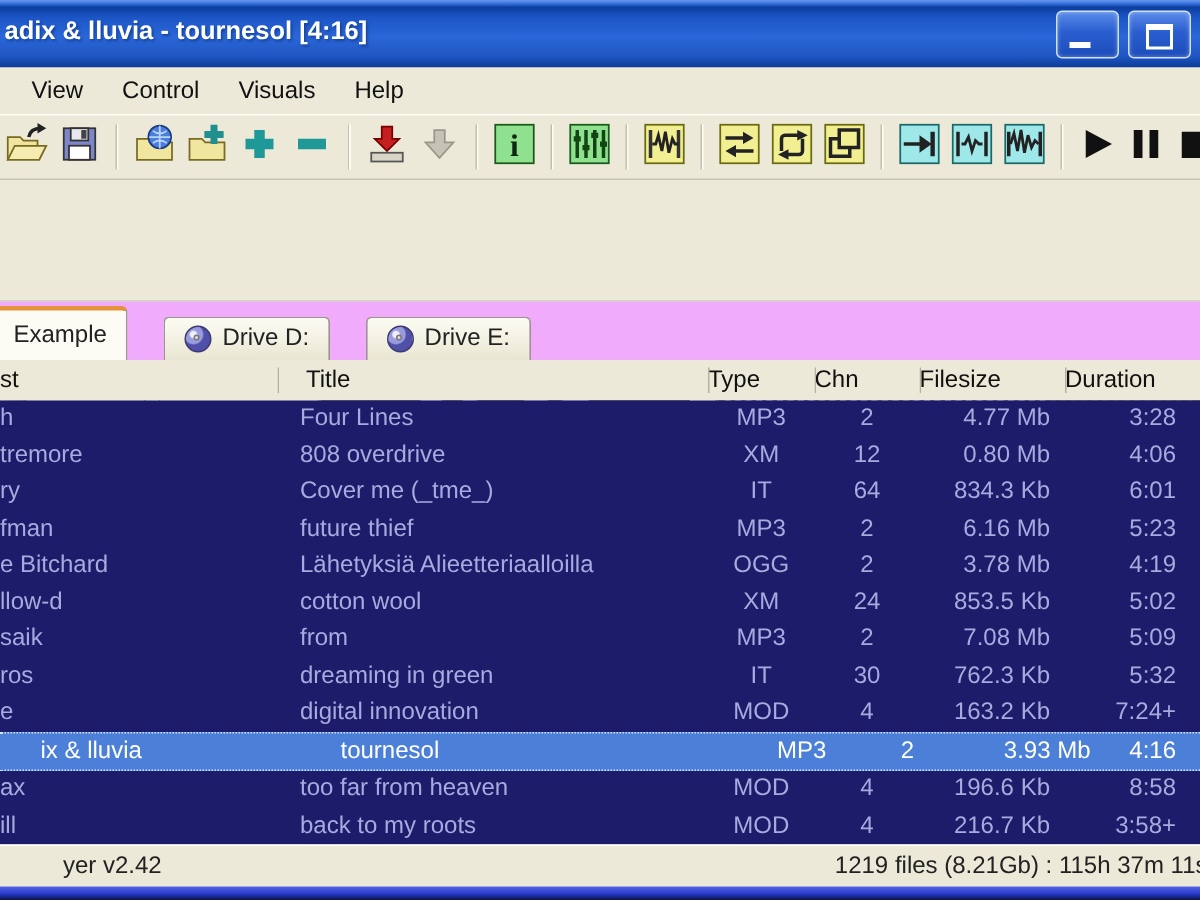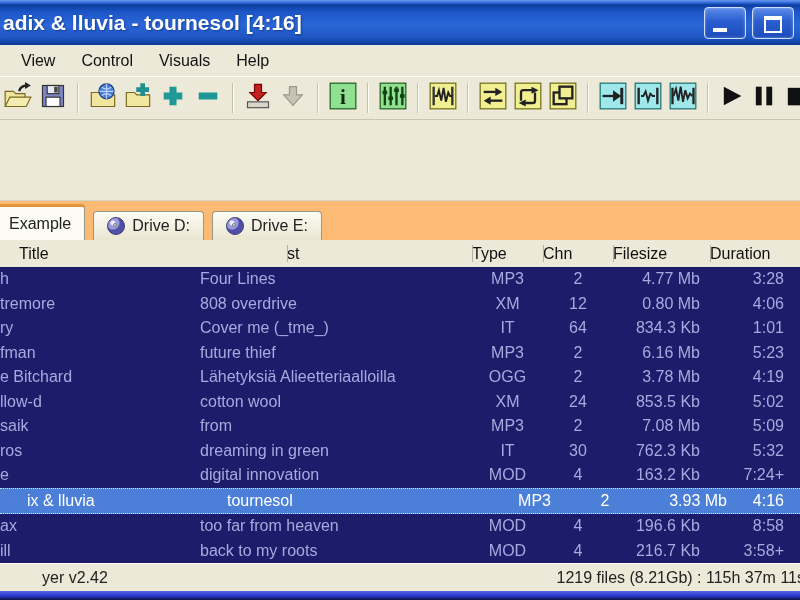--- a/index.html
+++ b/index.html
@@ -3,21 +3,21 @@
 <meta charset="utf-8">
 <style>
   html,body{margin:0;padding:0;background:#555;}
   .window{position:relative;width:800px;height:600px;overflow:hidden;
     background:#ece9d8;font-family:"Liberation Sans",sans-serif;
     -webkit-font-smoothing:antialiased;}
 
   
   .titlebar{position:absolute;left:0;top:0;width:100%;height:45px;
     background:linear-gradient(180deg,#6a97ea 0%,#3a74e0 5%,#0b3e9f 11%,#1c55c6 26%,#2b67d8 55%,#1f55c2 84%,#0b3a96 100%);}
-  .title-text{position:absolute;left:3px;top:11px;color:#fff;font-size:21px;font-weight:bold;
+  .title-text{position:absolute;left:3px;top:11px;color:#fff;font-size:17px;font-weight:bold;
     text-shadow:1px 1px 2px #00226688;white-space:nowrap;}
   .win-btn{position:absolute;top:7px;width:40px;height:30px;border-radius:4px;
     border:1px solid #cfe0ff;background:linear-gradient(180deg,#5a8ae8,#2a5ed0 45%,#1c4cba);box-shadow:inset 0 0 3px #ffffff66;}
   .btn-min{right:54px;} .btn-max{right:6px;}
   .glyph-min{position:absolute;left:8px;bottom:6px;width:14px;height:4px;background:#fff;}
   .glyph-max{position:absolute;left:11px;top:8px;width:14px;height:11px;border:2px solid #fff;border-top-width:4px;}
 
   
   .menubar{position:absolute;left:0;top:45px;width:100%;height:31px;background:#ece9d8;
     display:flex;align-items:center;padding-left:8px;box-sizing:border-box;}
@@ -56,22 +56,22 @@
     text-shadow:0 0 4px #7a76c880;}
   .vubox{position:absolute;left:477px;top:126px;width:330px;height:71px;background:#0a0a0a;
     border:2px solid;border-color:#7c7869 #fdfcf2 #fdfcf2 #7c7869;box-sizing:border-box;
     padding:5px 4px;display:flex;flex-direction:column;justify-content:space-between;}
   .vu-row{height:25px;display:flex;gap:3px;overflow:hidden;}
   .vu-bar{width:4px;height:100%;background:#34344e;flex:0 0 auto;}
   .vu-bar.lit{background:linear-gradient(180deg,#c6c6f2,#8484cc);}
   .vu-bar.hot{background:linear-gradient(180deg,#f4f4fd,#c8c8ea);}
 
   
-  .tabstrip{position:absolute;left:0;top:201px;width:100%;height:39px;background:#fdba74;
-    display:flex;align-items:flex-end;gap:8px;box-sizing:border-box;}
+  .tabstrip{position:absolute;left:0;top:201px;width:100%;height:39px;background:#f0abfc;
+    display:flex;align-items:flex-end;gap:24px;box-sizing:border-box;}
   .tab{display:flex;align-items:center;gap:7px;padding:0 13px;height:29px;
     background:linear-gradient(180deg,#fdfcf3,#e9e6d2);border:1px solid #98988a;border-bottom:none;
     border-radius:4px 4px 0 0;font-size:16px;color:#222;box-sizing:border-box;}
   .tab.active{height:36px;margin-left:-14px;padding-left:22px;background:#fcfbf4;
     border-top:3px solid var(--accent-orange,#e5933a);z-index:2;}
   .cd-icon{width:16px;height:16px;border-radius:50%;flex:0 0 auto;
     background:radial-gradient(circle at 5px 5px,#eef 0 2px,#9a9ade 3px 6px,#5050a8 7px);
     border:1px solid #3a3a70;position:relative;}
   .cd-icon::after{content:'';position:absolute;left:5px;top:5px;width:4px;height:4px;
     border-radius:50%;background:#ddd;border:1px solid #777;box-sizing:border-box;}
@@ -409,22 +409,22 @@
         <span class="cd-icon"></span>
         <span>Drive D:</span>
       </div>
       <div class="tab">
         <span class="cd-icon"></span>
         <span>Drive E:</span>
       </div>
     </div>
 
   <div class="theader" id="theader">
+      <div class="th cell c-artist">st</div>
       <div class="th cell c-title">Title</div>
-      <div class="th cell c-artist">st</div>
       <div class="th cell c-type">Type</div>
       <div class="th cell c-chn">Chn</div>
       <div class="th cell c-size">Filesize</div>
       <div class="th cell c-dur">Duration</div>
     </div>
 
   <div class="playlist" id="playlist">
       <div class="prow">
         <div class="cell c-artist">h</div>
         <div class="cell c-title">Four Lines</div>
@@ -440,21 +440,21 @@
         <div class="cell c-chn">12</div>
         <div class="cell c-size">0.80 Mb</div>
         <div class="cell c-dur">4:06</div>
       </div>
       <div class="prow">
         <div class="cell c-artist">ry</div>
         <div class="cell c-title">Cover me (_tme_)</div>
         <div class="cell c-type">IT</div>
         <div class="cell c-chn">64</div>
         <div class="cell c-size">834.3 Kb</div>
-        <div class="cell c-dur">1:01</div>
+        <div class="cell c-dur">6:01</div>
       </div>
       <div class="prow">
         <div class="cell c-artist">fman</div>
         <div class="cell c-title">future thief</div>
         <div class="cell c-type">MP3</div>
         <div class="cell c-chn">2</div>
         <div class="cell c-size">6.16 Mb</div>
         <div class="cell c-dur">5:23</div>
       </div>
       <div class="prow">

